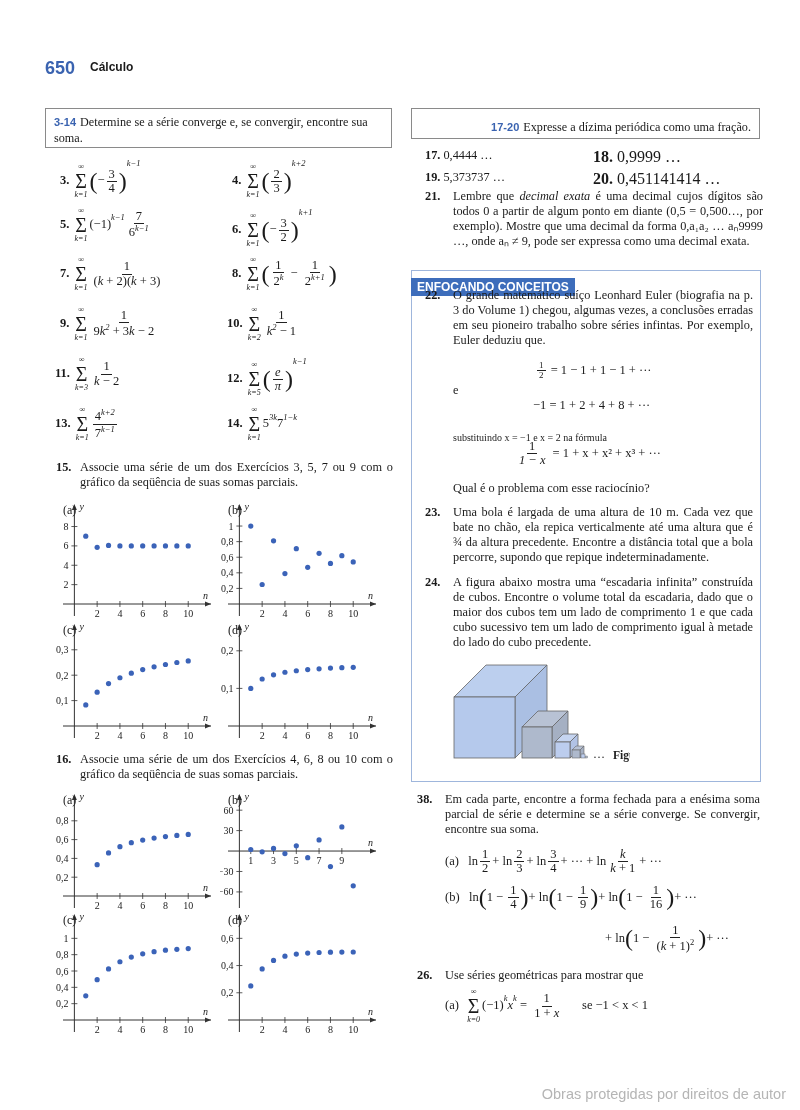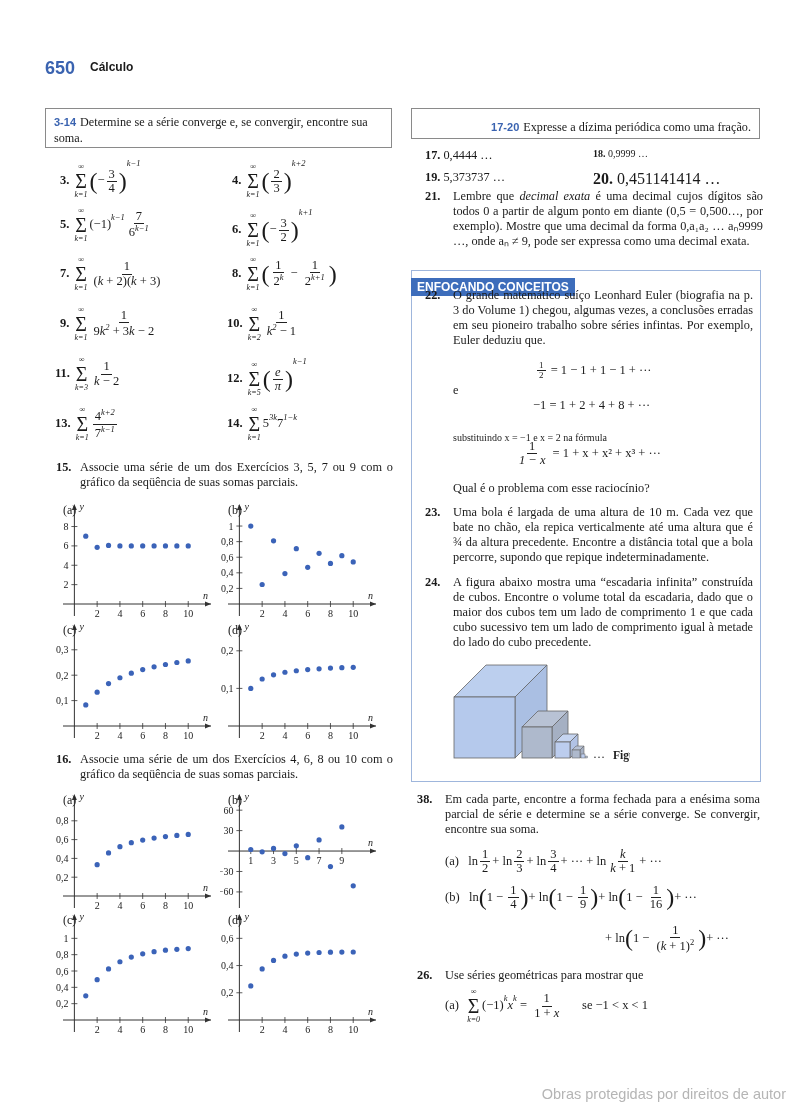--- a/index.html
+++ b/index.html
@@ -437,21 +437,21 @@
     <circle cx="110.46153846153845" cy="42.21666666666667" r="2.6" fill="#3b63b8"></circle>
     <circle cx="121.84615384615385" cy="42.08055555555556" r="2.6" fill="#3b63b8"></circle>
     <circle cx="133.23076923076923" cy="42.0125" r="2.6" fill="#3b63b8"></circle>
   </svg>
 
 <div class="abs box" style="left:411px; top:108px; width:349px; height:31px; padding:6px 8px; font-size:12.2px; line-height:24px;text-align:right;">
   <span class="blue-lbl">17-20</span><span>Expresse a dízima periódica como uma fração.</span>
 </div>
 
 <div class="abs" style="left:425px; top:148px; font-size:12.3px;"><b>17.</b> <span>0,4444 …</span></div>
-<div class="abs" style="left:593px; top:148px; font-size:10px;"><b>18.</b> <span>0,9999 …</span></div>
+<div class="abs" style="left:593px; top:148px; font-size:16px;"><b>18.</b> <span>0,9999 …</span></div>
 <div class="abs" style="left:425px; top:170px; font-size:12.3px;"><b>19.</b> <span>5,373737 …</span></div>
 <div class="abs" style="left:593px; top:170px; font-size:16px;"><b>20.</b> <span>0,451141414 …</span></div>
 
 <div class="para" style="left:453px; top:189px; width:310px;">
   <span class="hang">21.</span><span>Lembre que </span><i>decimal exata</i><span> é uma decimal cujos dígitos são todos 0 a partir de algum ponto em diante (0,5 = 0,500…, por exemplo). Mostre que uma decimal da forma 0,a₁a₂ … aₙ9999 …, onde aₙ ≠ 9, pode ser expressa como uma decimal exata.</span>
 </div>
 
 <div class="abs focus-box" style="left:411px; top:270px; width:350px; height:512px;"></div>
 <div class="abs focus-tag" style="left:411px; top:278px;">ENFOCANDO CONCEITOS</div>
 

